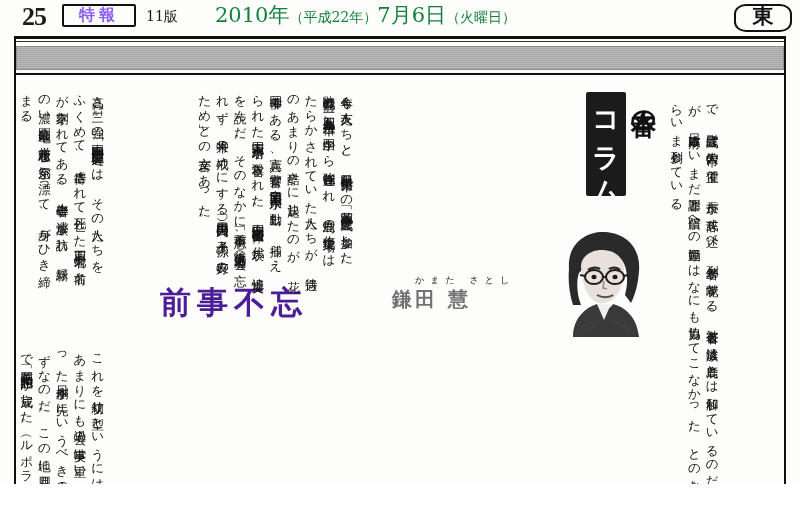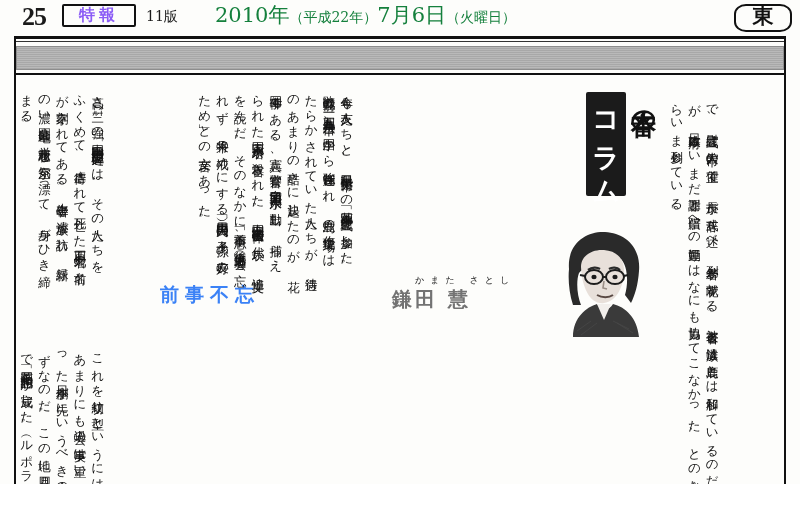--- a/index.html
+++ b/index.html
@@ -207,24 +207,24 @@
     height: 112px;
     overflow: hidden;
   }
   #portrait svg { display: block; }
 
   
   #headline {
     position: absolute;
     left: 160px;
     top: 282px;
-    font-size: 19px;
+    font-size: 31px;
     font-weight: bold;
     letter-spacing: 6px;
-    color: #3b82f6;
+    color: #4c1d95;
     font-family: "DejaVu Serif", serif;
     white-space: nowrap;
   }
   
   #byline {
     position: absolute;
     left: 392px;
     top: 286px;
     font-size: 20px;
     font-weight: bold;

